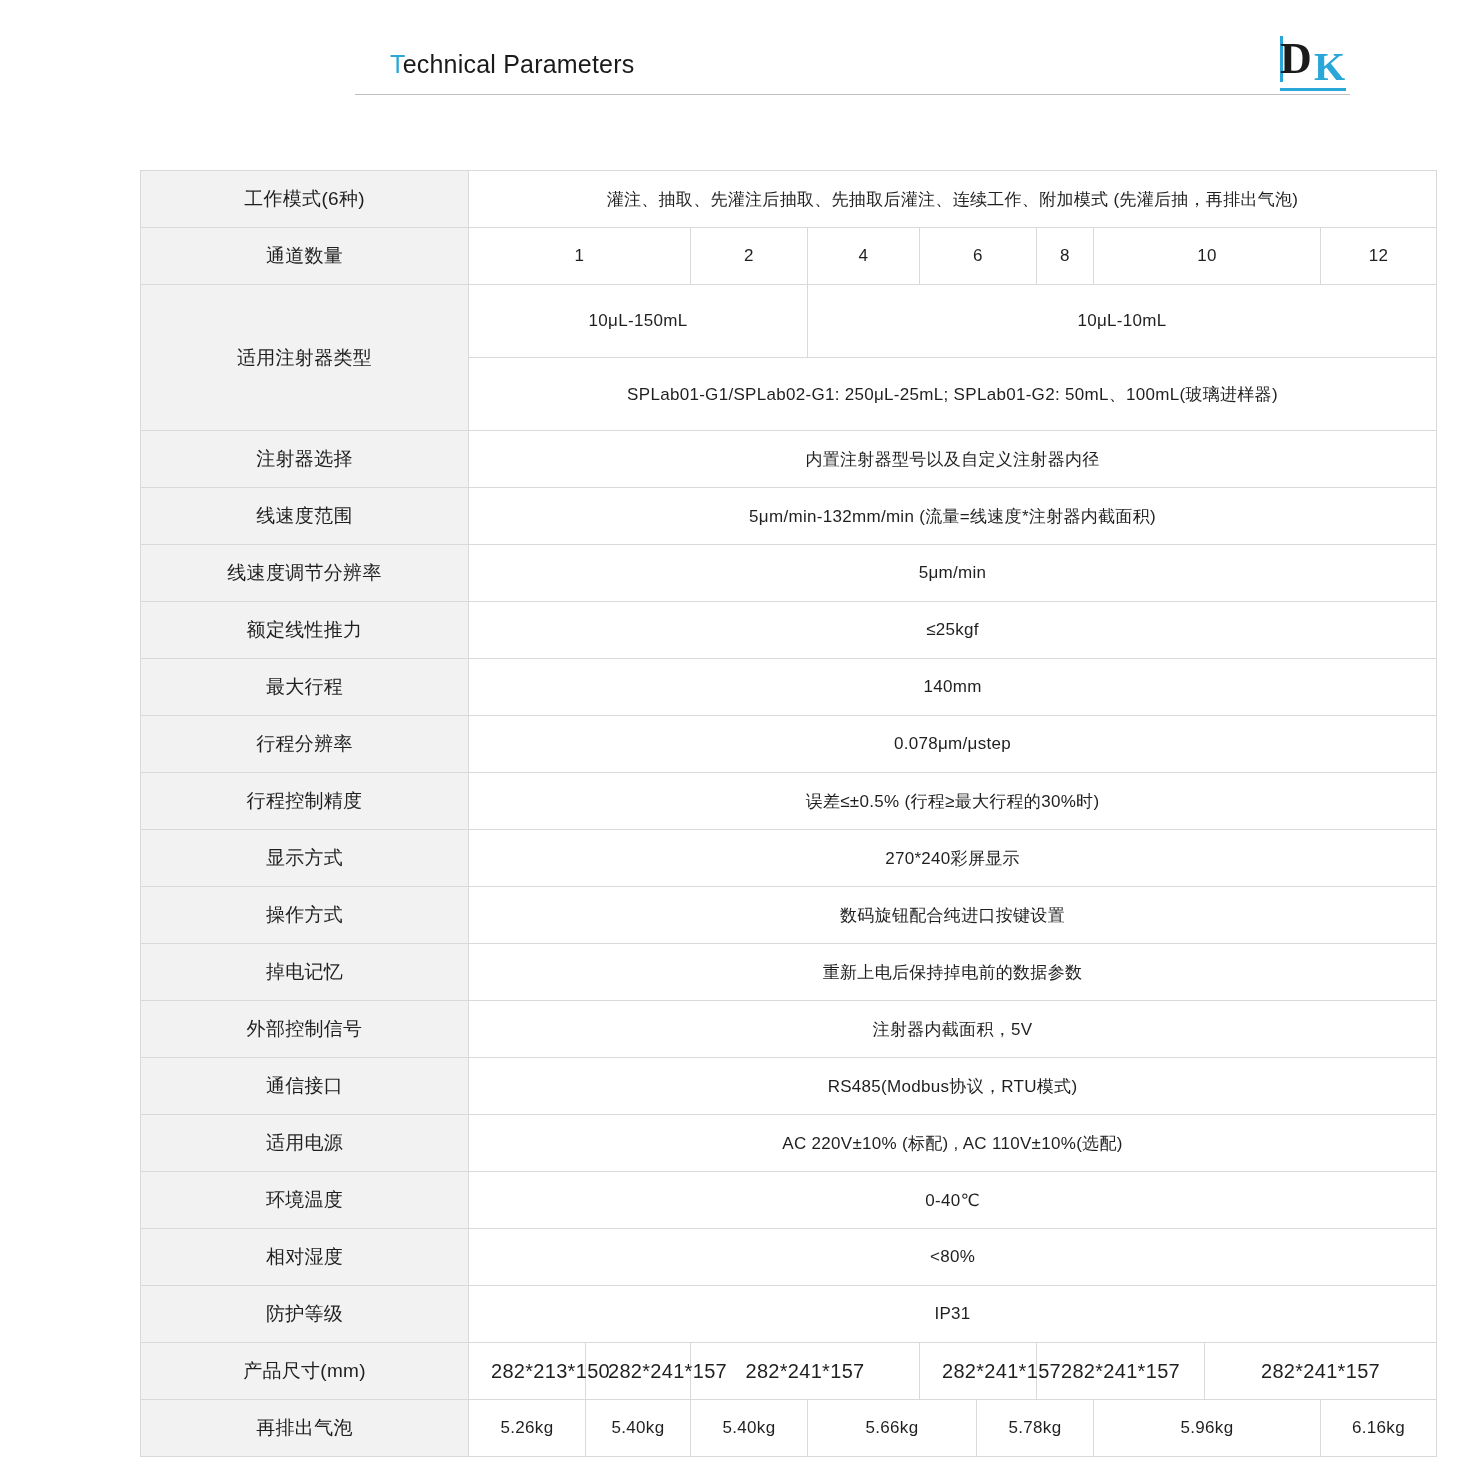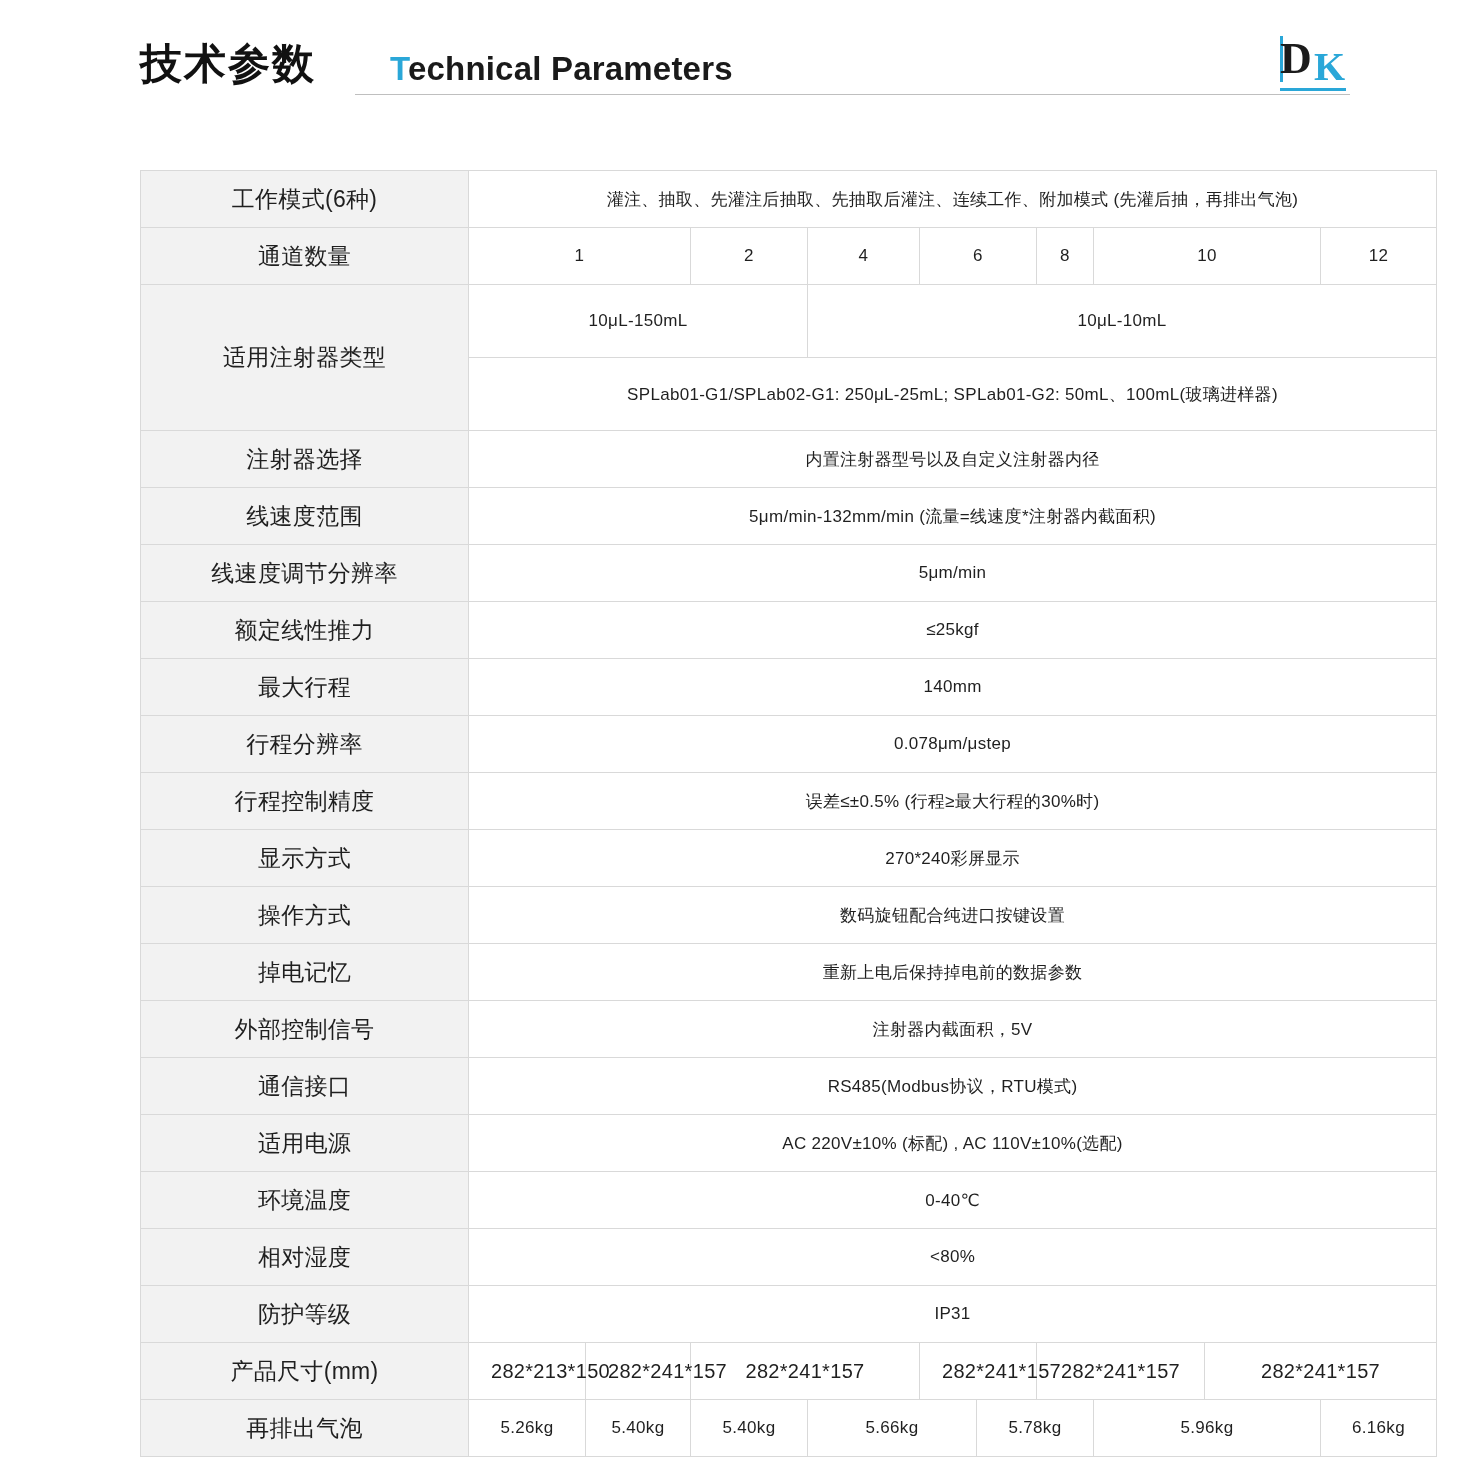--- a/index.html
+++ b/index.html
@@ -36,22 +36,22 @@
     left: 355px;
     top: 94px;
     width: 995px;
     height: 1px;
     background: #bfbfbf;
   }
   .title-en {
     position: absolute;
     left: 390px;
     top: 50px;
-    font-size: 33px;
-    font-weight: bold;
+    font-size: 25px;
+    font-weight: normal;
     color: #1a1a1a;
     letter-spacing: 0.2px;
   }
   .title-en .accent {
     color: #2aa7d8;
   }
   .logo {
     position: absolute;
     right: 130px;
     top: 36px;
@@ -113,42 +113,41 @@
     padding: 0 22px;
     height: 56px;
     vertical-align: middle;
     color: #1f1f1f;
     letter-spacing: 0.3px;
   }
   td.label {
     width: 328px;
     background: #f2f2f2;
     text-align: center;
-    font-size: 23px;
+    font-size: 19px;
     color: #1a1a1a;
     padding: 0 8px;
   }
   td.val {
     background: #ffffff;
     text-align: center;
   }
   td.center {
     text-align: center;
   }
   .tall {
     height: 150px;
     margin-left: 48px;
   }
   td.small { font-size: 20px; padding: 0 6px; }
 </style>
 </head>
 <body>
 
 <div class="header">
-  <div class="title-zh">技术参数</div>
   <div class="title-rule"></div>
   <div class="title-en"><span class="accent">T</span><span>echnical Parameters</span></div>
   <div class="logo">
     <div class="logo-bar-top"></div>
     <div class="logo-d">D</div>
     <div class="logo-k">K</div>
     <div class="logo-bar-bottom"></div>
   </div>
 </div>
 

